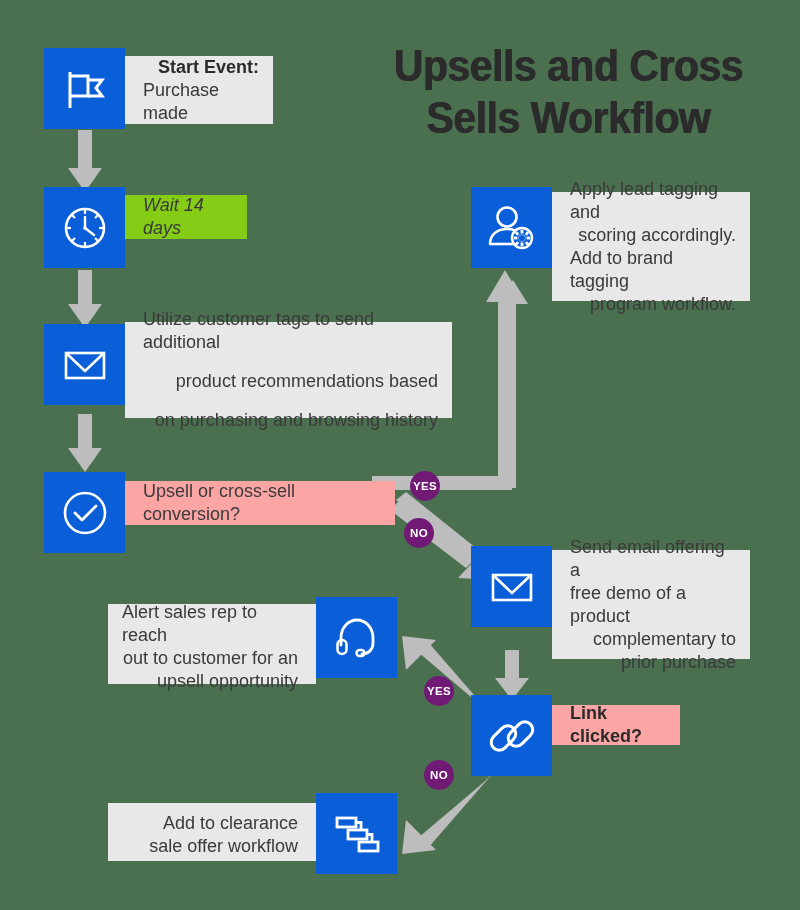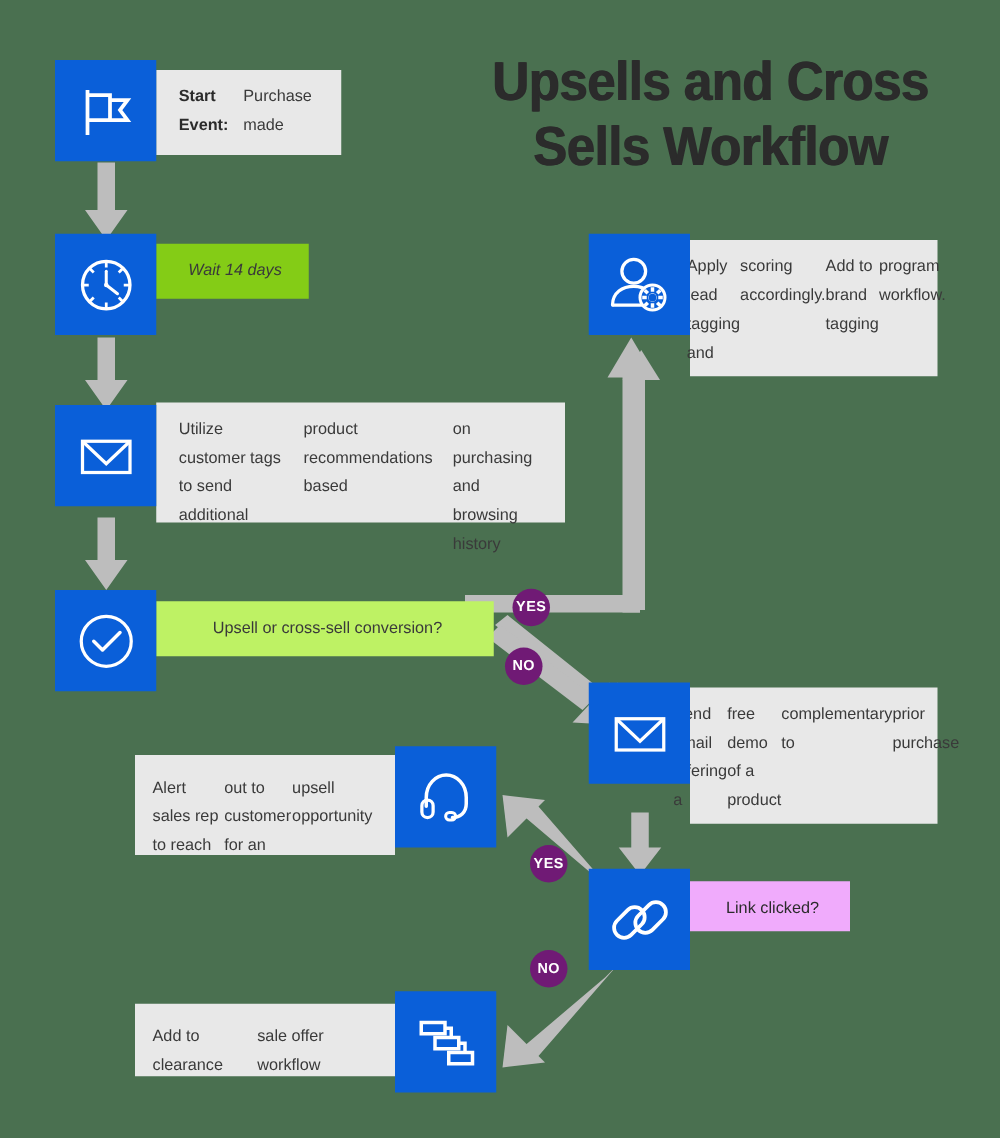--- a/index.html
+++ b/index.html
@@ -31,30 +31,30 @@
     background:#0a5fd9;
     display:flex;align-items:center;justify-content:center;
   }
   .tile svg{display:block;}
 
   
   .label{
     position:absolute;
     background:#e8e8e8;
     color:#3a3a3a;
-    font-size:13px;
+    font-size:18px;
     line-height:23px;
     box-sizing:border-box;
-    display:flex;flex-direction:row;justify-content:center;
+    display:flex;flex-direction:column;justify-content:center;align-items:flex-end;
   }
   .label.pad-l{padding:9px 14px 9px 18px;}
   .label.pad-r{padding:14px 18px 9px 14px;}
   .label.gray-strong{background:#84cc16;}
-  .label.decision{background:#f0abfc;font-weight:normal;color:#2b2b2b;}
-  .label.decision-plain{background:#bef264;font-weight:normal;color:#3a3a3a;}
+  .label.decision{background:#fca5a5;font-weight:bold;color:#2b2b2b;}
+  .label.decision-plain{background:#fca5a5;font-weight:normal;color:#3a3a3a;}
   .label .b{font-weight:bold;color:#2b2b2b;}
   .label .i{font-style:italic;}
   .label.center{justify-content:center;}
 
   
   .arrow{position:absolute;}
   .arrow svg{display:block;overflow:visible;}
 
   
   .badge{

